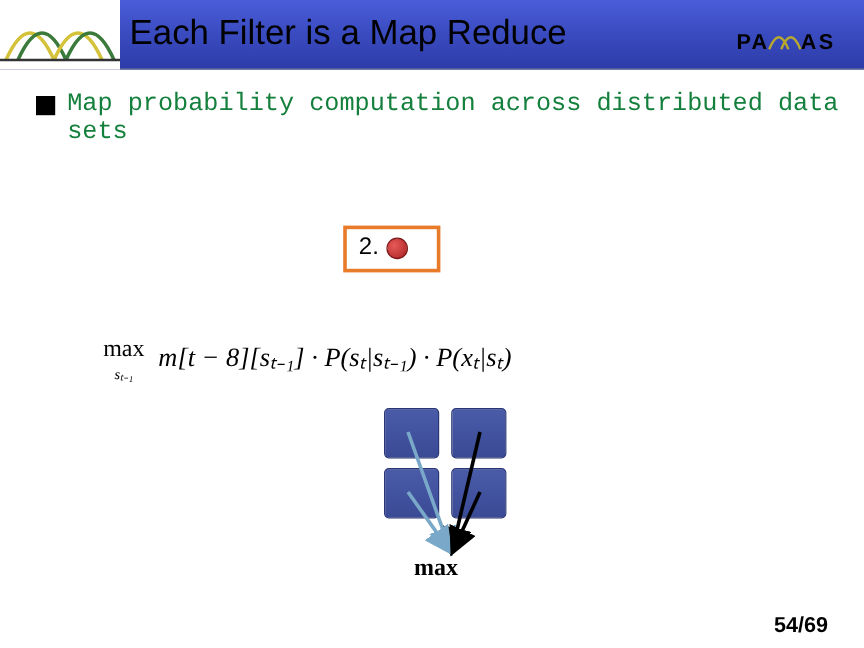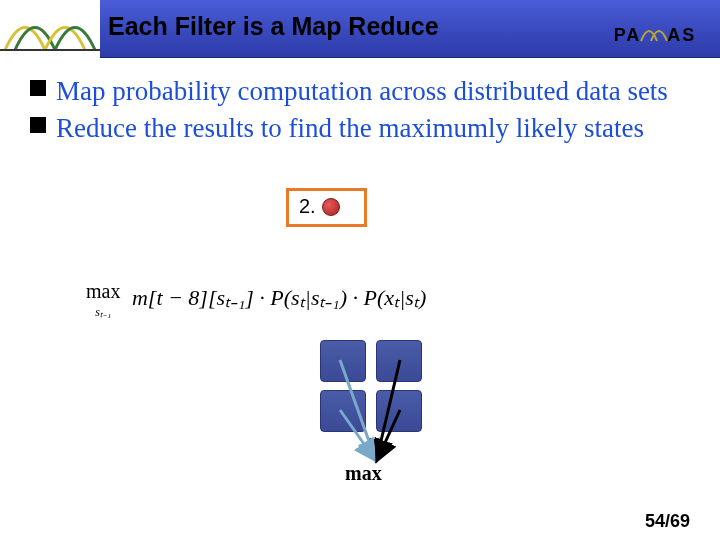--- a/index.html
+++ b/index.html
@@ -1,25 +1,25 @@
 <!DOCTYPE html>
 <html><head>
 <meta charset="utf-8">
 <style>
 *{box-sizing:border-box;margin:0;padding:0}
 body{width:720px;height:540px;background:#fff;font-family:Arial,Helvetica,sans-serif;position:relative;overflow:hidden}
 .header{position:relative;height:58px;background:linear-gradient(to bottom,#4b5dd8 0%,#3a4bc0 50%,#2d3ca8 100%);border-bottom:1px solid #1a2570}
-.title{position:absolute;left:108px;top:12px;font-size:25px;font-weight:bold;color:#000}
+.title{position:absolute;left:108px;top:12px;font-size:29px;font-weight:normal;color:#000}
 .logo-left{position:absolute;left:0;top:0;width:100px;height:58px;background:#fff}
 .logo-left svg{width:100px;height:58px}
 .logo-right{position:absolute;right:10px;top:6px;width:110px;height:40px;color:#000;font-size:18px;font-weight:bold;letter-spacing:2px;display:flex;align-items:flex-end;justify-content:center}
 .bullets{margin:18px 0 0 30px}
 .bullet{display:flex;align-items:flex-start;margin-bottom:6px}
 .bsq{width:16px;height:16px;background:#000;margin-right:10px;flex-shrink:0;margin-top:4px}
-.btxt{font-size:27px;color:#1d4ed8;font-family:Liberation Serif, serif}
+.btxt{font-size:21px;color:#15803d;font-family:Liberation Mono, monospace}
 .box2{position:absolute;left:286px;top:188px;border:3px solid #e87b2a;padding:4px 14px 6px 10px;display:flex;align-items:center}
 .box2 .num{font-size:20px;margin-right:6px}
 .box2 .sdot{width:18px;height:18px;border-radius:50%;background:radial-gradient(circle at 35% 35%,#e85a5a,#a82020);border:1px solid #7a1515;margin-right:10px}
 .box2 .mtxt{font-size:19px;font-family:'Times New Roman',serif;font-style:italic}
 .formula{position:absolute;left:80px;top:280px;font-size:22px;font-family:'Times New Roman',serif;font-style:italic}
 .formula .roman{font-style:normal}
 .grid4{position:absolute;left:320px;top:340px;width:110px;height:100px}
 .gsq{position:absolute;width:46px;height:42px;background:linear-gradient(to bottom,#4a5ba8,#3a4a95);border:1px solid #2a3575;border-radius:4px}
 .gsq.tl{left:0;top:0}.gsq.tr{left:56px;top:0}.gsq.bl{left:0;top:50}.gsq.br{left:56px;top:50}
 .gsq.bl{top:50px}.gsq.br{top:50px}
@@ -48,24 +48,20 @@
       <path d="M12 25 Q20 5 28 25" stroke="#b8a830" stroke-width="2" fill="none"></path>
     </svg>
     <span>AS</span>
   </div>
 </div>
 
 <div class="bullets">
   <div class="bullet">
     <div class="bsq"></div>
     <div class="btxt">Map probability computation across distributed data sets</div>
-  </div>
-  <div class="bullet">
-    <div class="bsq"></div>
-    <div class="btxt">Reduce the results to find the maximumly likely states</div>
   </div>
 </div>
 
 <div class="box2">
   <span class="num">2.</span>
   <span class="sdot"></span>
 </div>
 
 <div class="formula">
   <span style="display:inline-block;text-align:center;vertical-align:middle;margin:0 6px">

